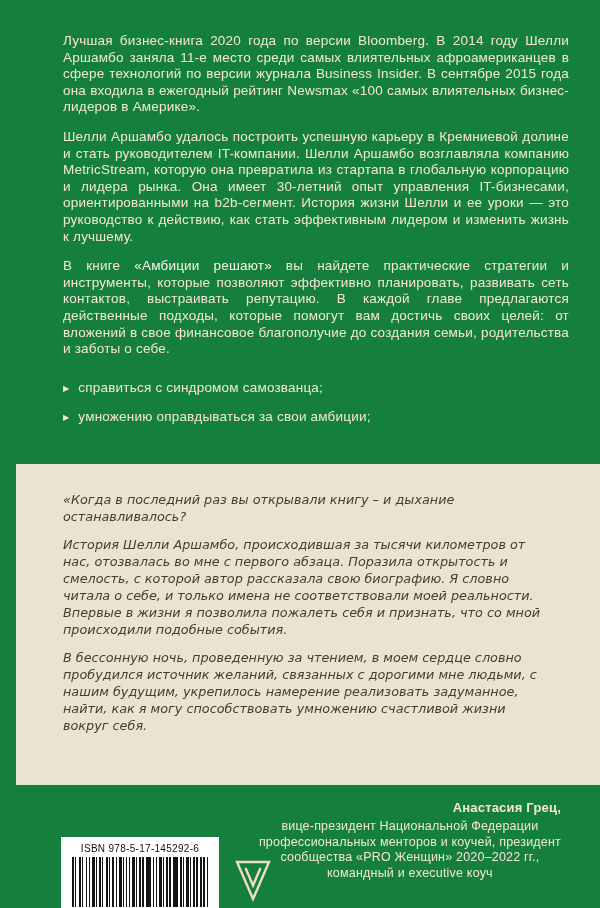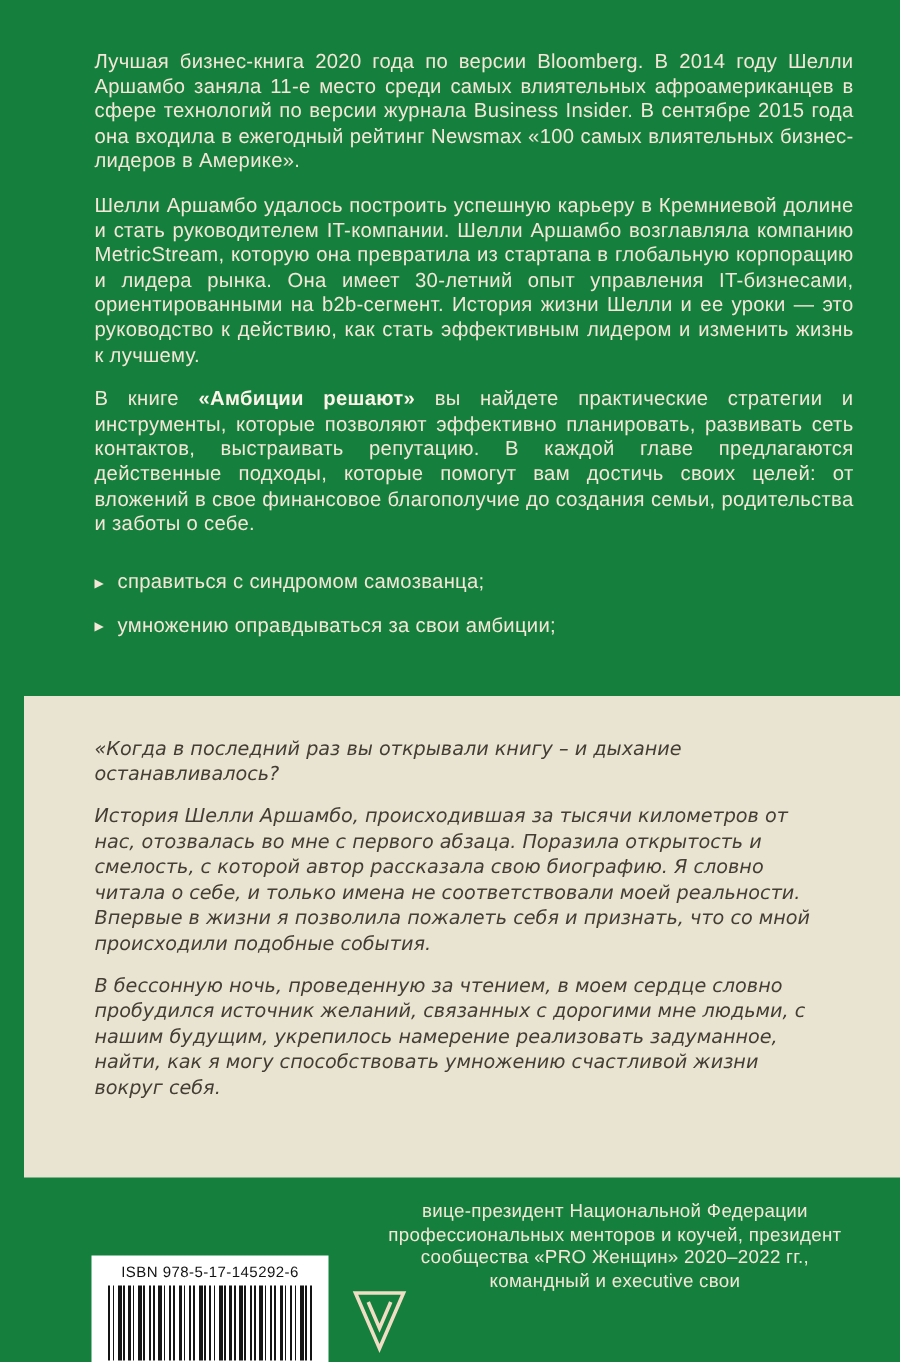--- a/index.html
+++ b/index.html
@@ -19,21 +19,21 @@
     overflow:hidden;
   }
   .body-p{
     margin:0 0 13px 0;
     font-size:13.5px;
     line-height:16.6px;
     letter-spacing:0.2px;
     text-align:justify;
     color:#f5e6d8;
   }
-  .body-p b{font-weight:700;color:#fdf3e9;}
+  .body-p b{font-weight:400;color:#fdf3e9;}
   .bullets{
     list-style:none;
     margin:22px 0 0 0;
     padding:0;
   }
   .bullets li{
     display:flex;
     align-items:flex-start;
     margin-bottom:12px;
     font-size:13.5px;
@@ -152,24 +152,25 @@
   <section class="quote">
     <p>«Когда в последний раз вы открывали книгу – и дыхание останавливалось?</p>
     <p>История Шелли Аршамбо, происходившая за тысячи километров от нас, отозвалась во мне с первого абзаца. Поразила открытость и смелость, с которой автор рассказала свою биографию. Я словно читала о себе, и только имена не соответствовали моей реальности. Впервые в жизни я позволила пожалеть себя и признать, что со мной происходили подобные события.</p>
     <p>В бессонную ночь, проведенную за чтением, в моем сердце словно пробудился источник желаний, связанных с дорогими мне людьми, с нашим будущим, укрепилось намерение реализовать задуманное, найти, как я могу способствовать умножению счастливой жизни вокруг себя.</p>
 
   </section>
 
   <section class="bottom">
 
     <div class="credit">
+      <div class="credit-name">Анастасия Грец,</div>
       <div class="credit-line">вице-президент Национальной Федерации</div>
       <div class="credit-line">профессиональных менторов и коучей, президент</div>
       <div class="credit-line">сообщества «PRO Женщин» 2020–2022 гг.,</div>
-      <div class="credit-line">командный и executive свои</div>
+      <div class="credit-line">командный и executive коуч</div>
     </div>
 
     <div class="barcode">
       <div class="isbn">ISBN 978-5-17-145292-6</div>
       <div class="bars"></div>
       <div class="digits">9 785171 452926</div>
     </div>
 
     <div class="logo">
       <svg width="38" height="44" viewBox="0 0 38 44">

